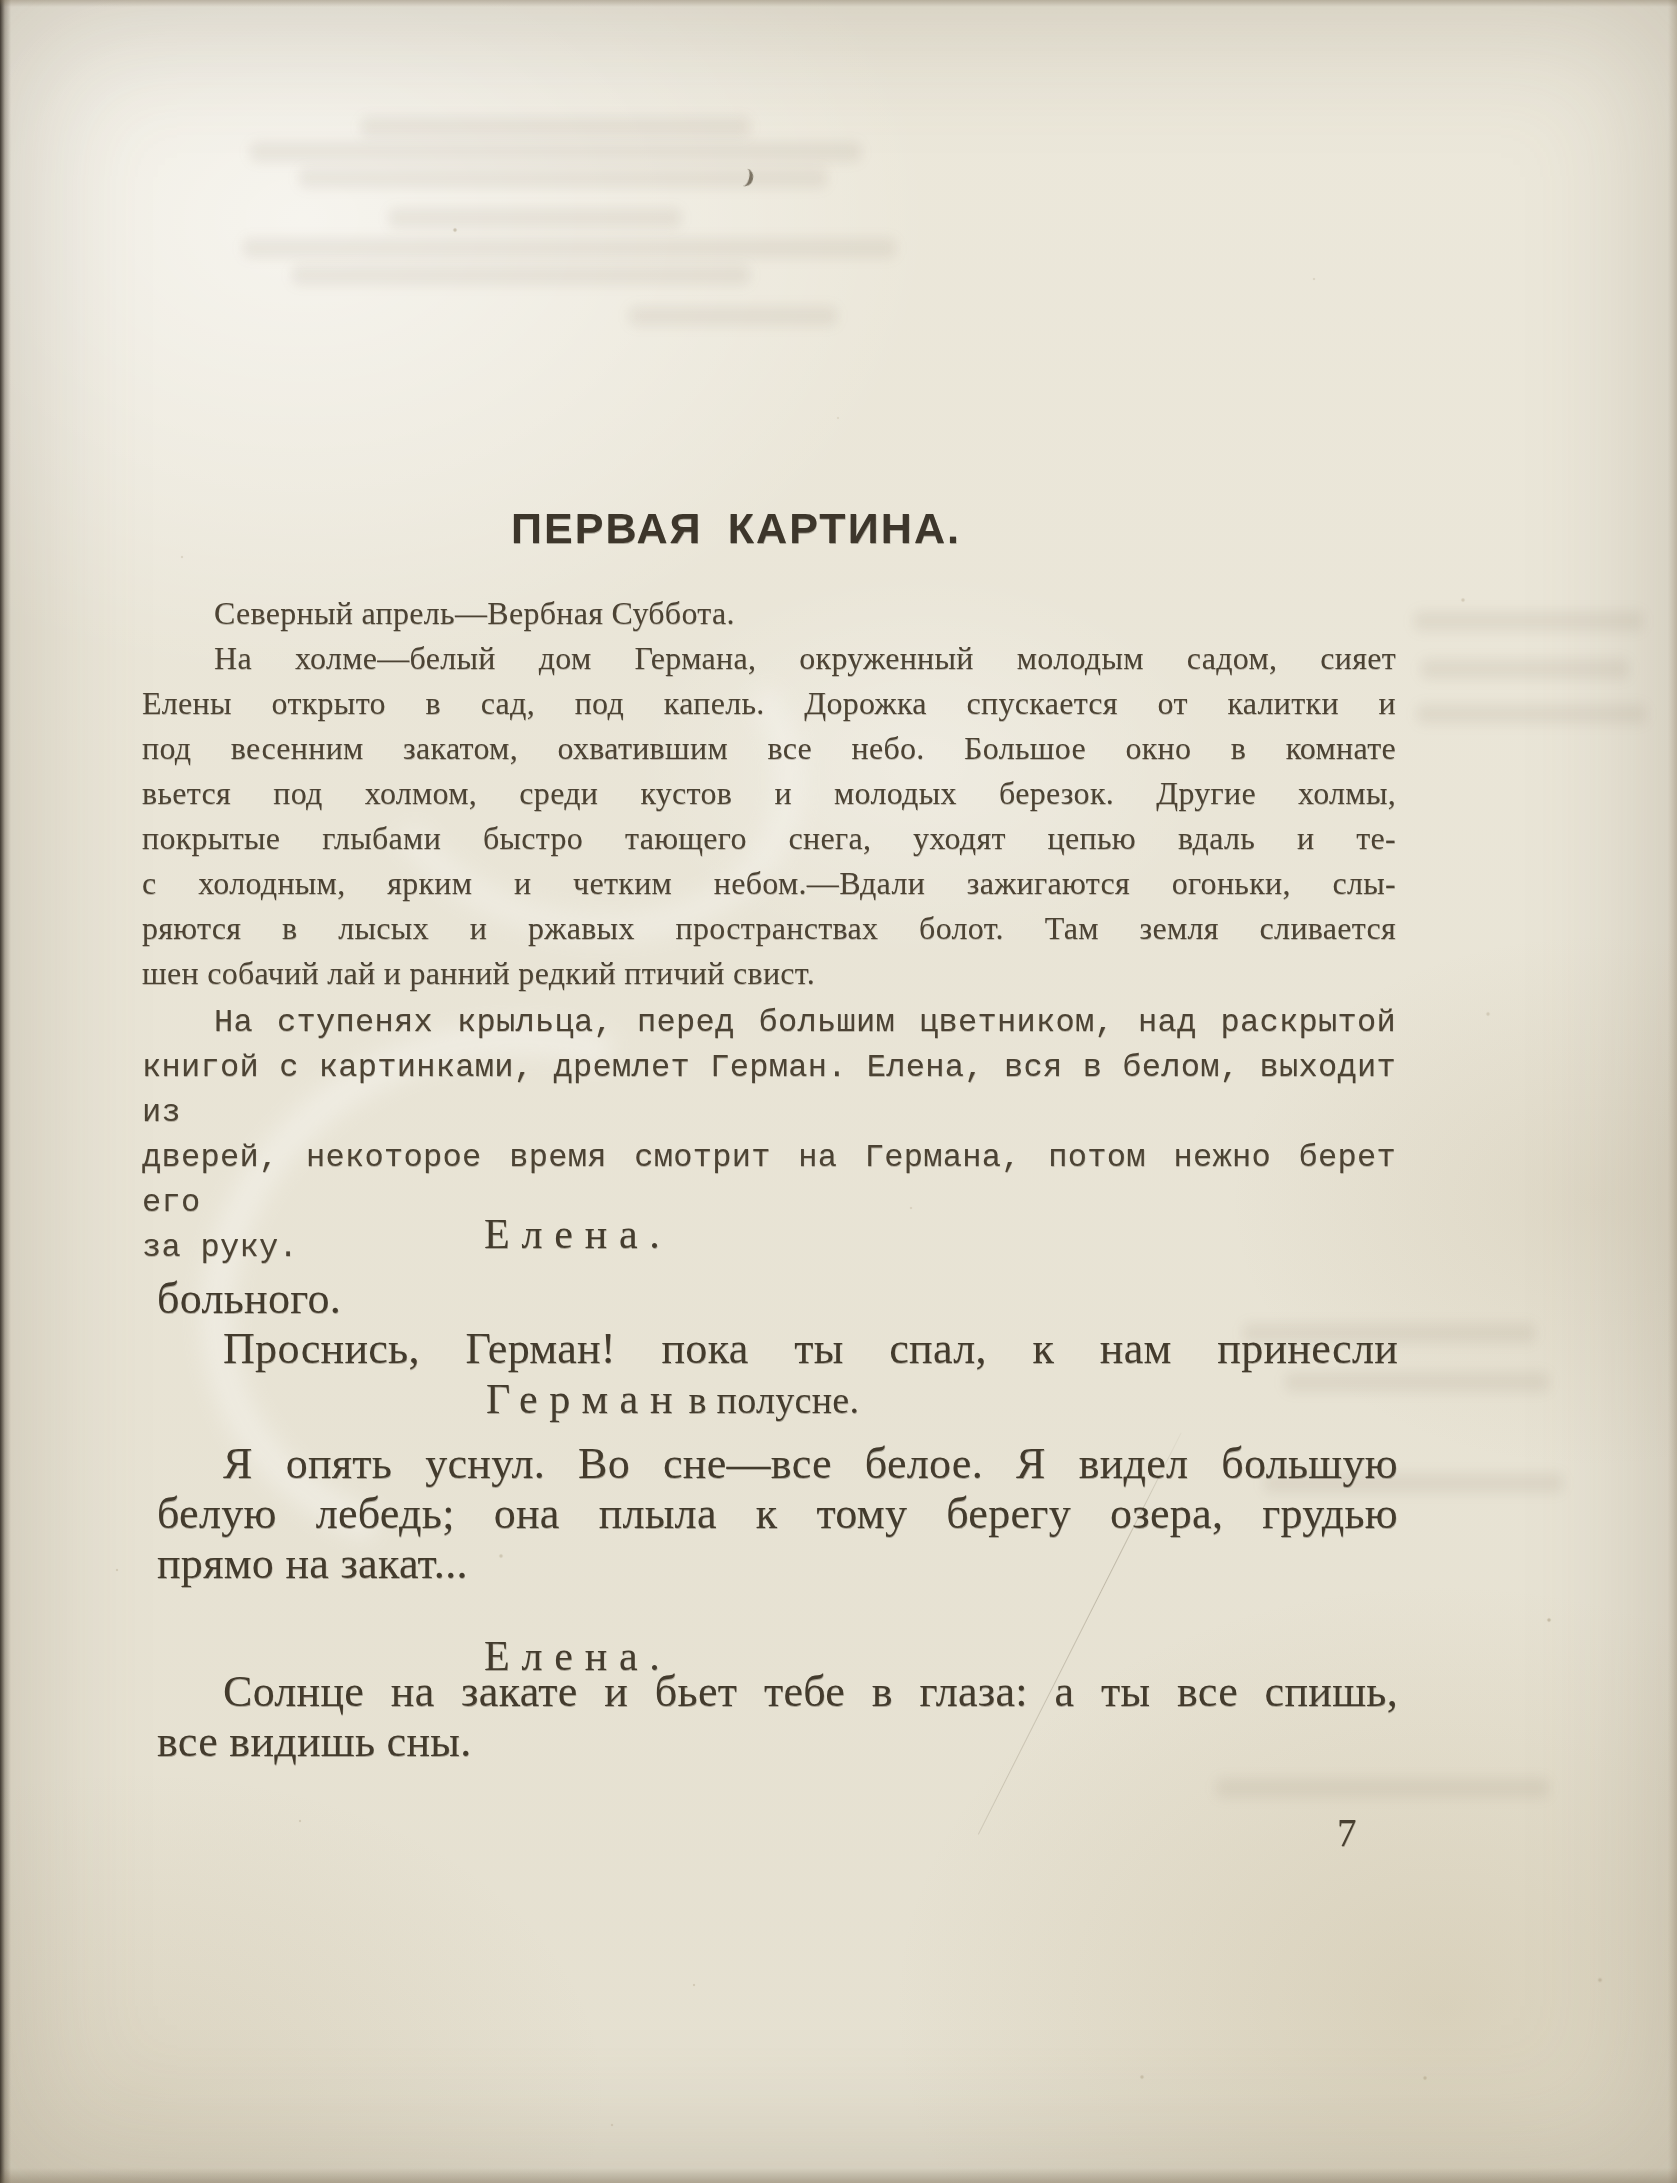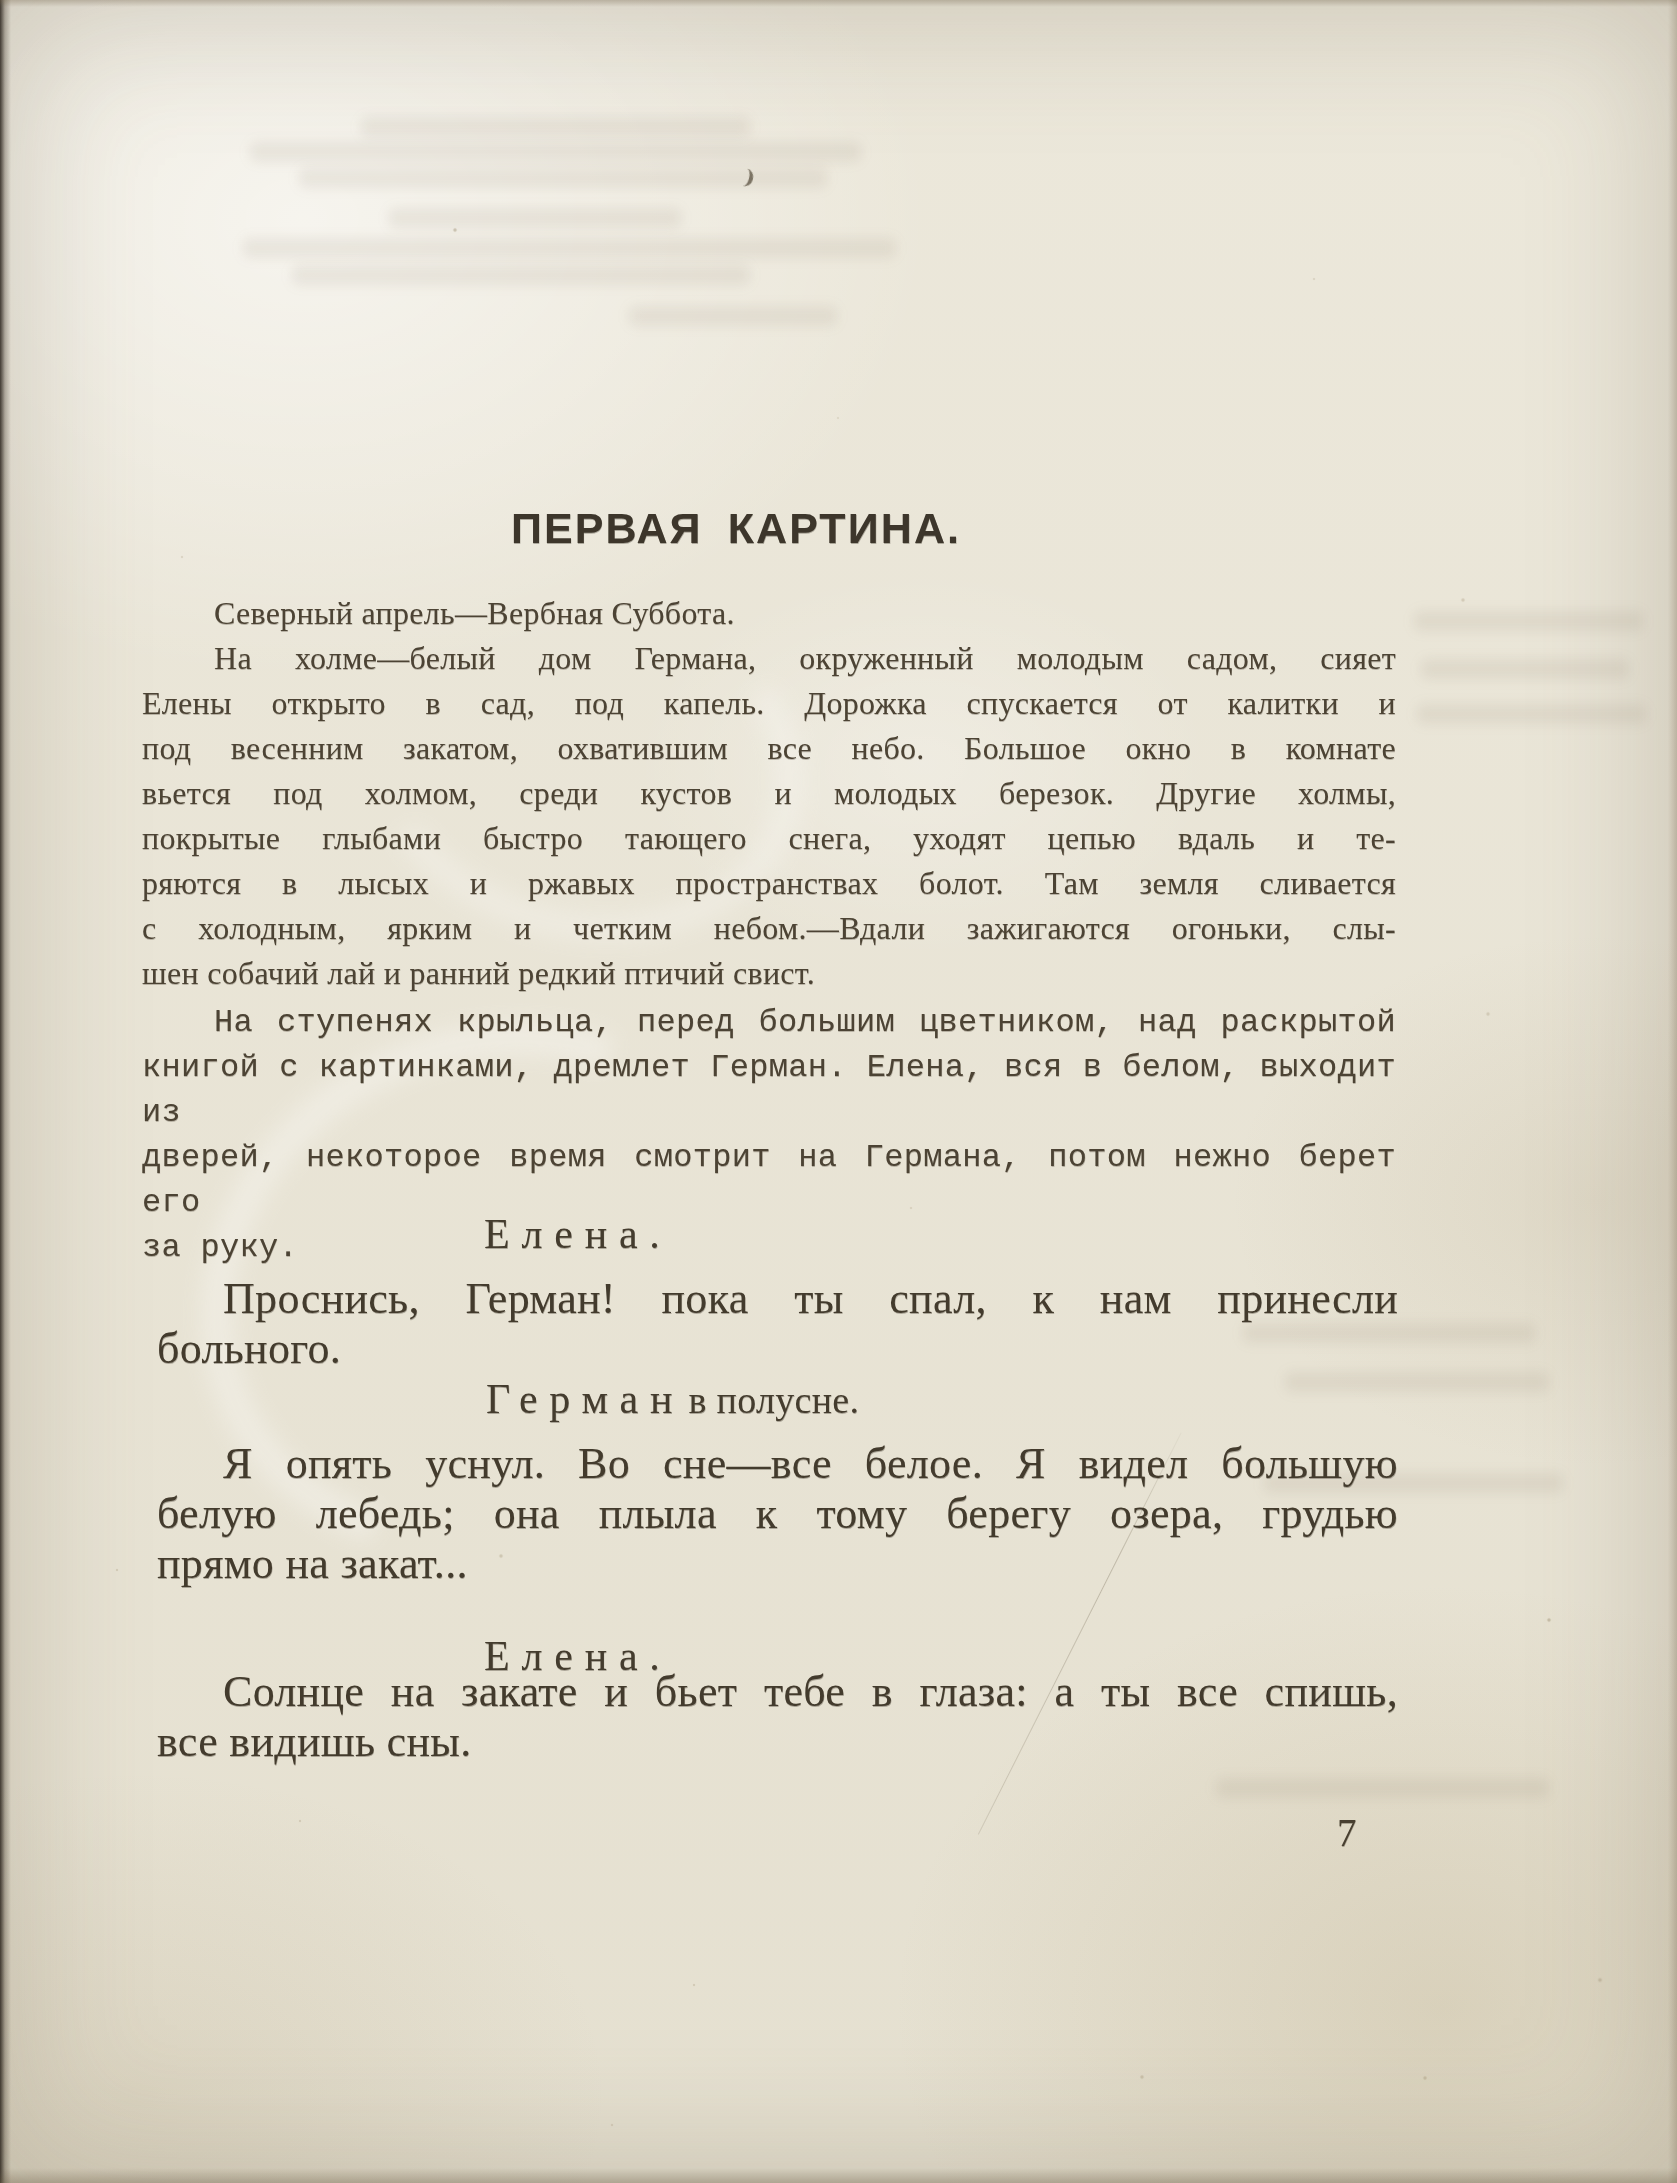--- a/index.html
+++ b/index.html
@@ -130,38 +130,38 @@
   <div class="block stage sd1">
     <span class="l e ind">Северный апрель—Вербная Суббота.</span>
   </div>
 
   <div class="block stage sd2">
     <span class="l j ind">На холме—белый дом Германа, окруженный молодым садом, сияет</span>
     <span class="l j">Елены открыто в сад, под капель. Дорожка спускается от калитки и</span>
     <span class="l j">под весенним закатом, охватившим все небо. Большое окно в комнате</span>
     <span class="l j">вьется под холмом, среди кустов и молодых березок. Другие холмы,</span>
     <span class="l j">покрытые глыбами быстро тающего снега, уходят цепью вдаль и те-</span>
+    <span class="l j">с холодным, ярким и четким небом.—Вдали зажигаются огоньки, слы-</span>
     <span class="l j">ряются в лысых и ржавых пространствах болот. Там земля сливается</span>
-    <span class="l j">с холодным, ярким и четким небом.—Вдали зажигаются огоньки, слы-</span>
     <span class="l e">шен собачий лай и ранний редкий птичий свист.</span>
   </div>
 
   <div class="block stage sd3">
     <span class="l j ind">На ступенях крыльца, перед большим цветником, над раскрытой</span>
     <span class="l j">книгой с картинками, дремлет Герман. Елена, вся в белом, выходит из</span>
     <span class="l j">дверей, некоторое время смотрит на Германа, потом нежно берет его</span>
     <span class="l e">за руку.</span>
   </div>
 
   <div class="block heading h1">
     <span class="speaker-name">Елена.</span>
   </div>
   <div class="block speech b1">
+    <span class="l e">больного.</span>
     <span class="l j ind2">Проснись, Герман! пока ты спал, к нам принесли</span>
-    <span class="l e">больного.</span>
   </div>
 
   <div class="block heading h2">
     <span class="speaker-name">Герман</span><span class="speaker-note">в полусне.</span>
   </div>
   <div class="block speech b2">
     <span class="l j ind2">Я опять уснул. Во сне—все белое. Я видел большую</span>
     <span class="l j">белую лебедь; она плыла к тому берегу озера, грудью</span>
     <span class="l e">прямо на закат...</span>
   </div>

